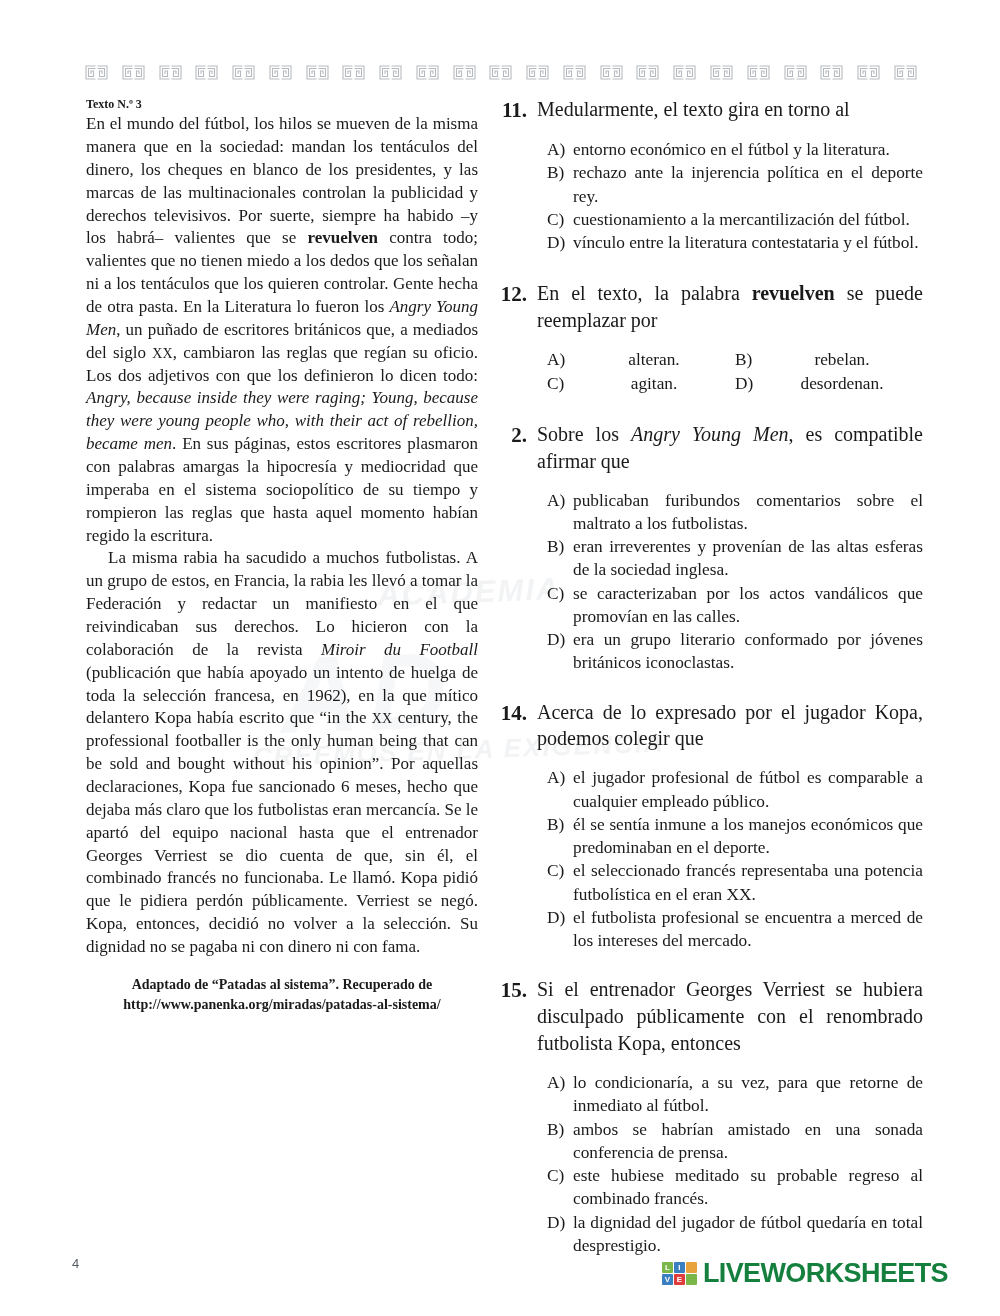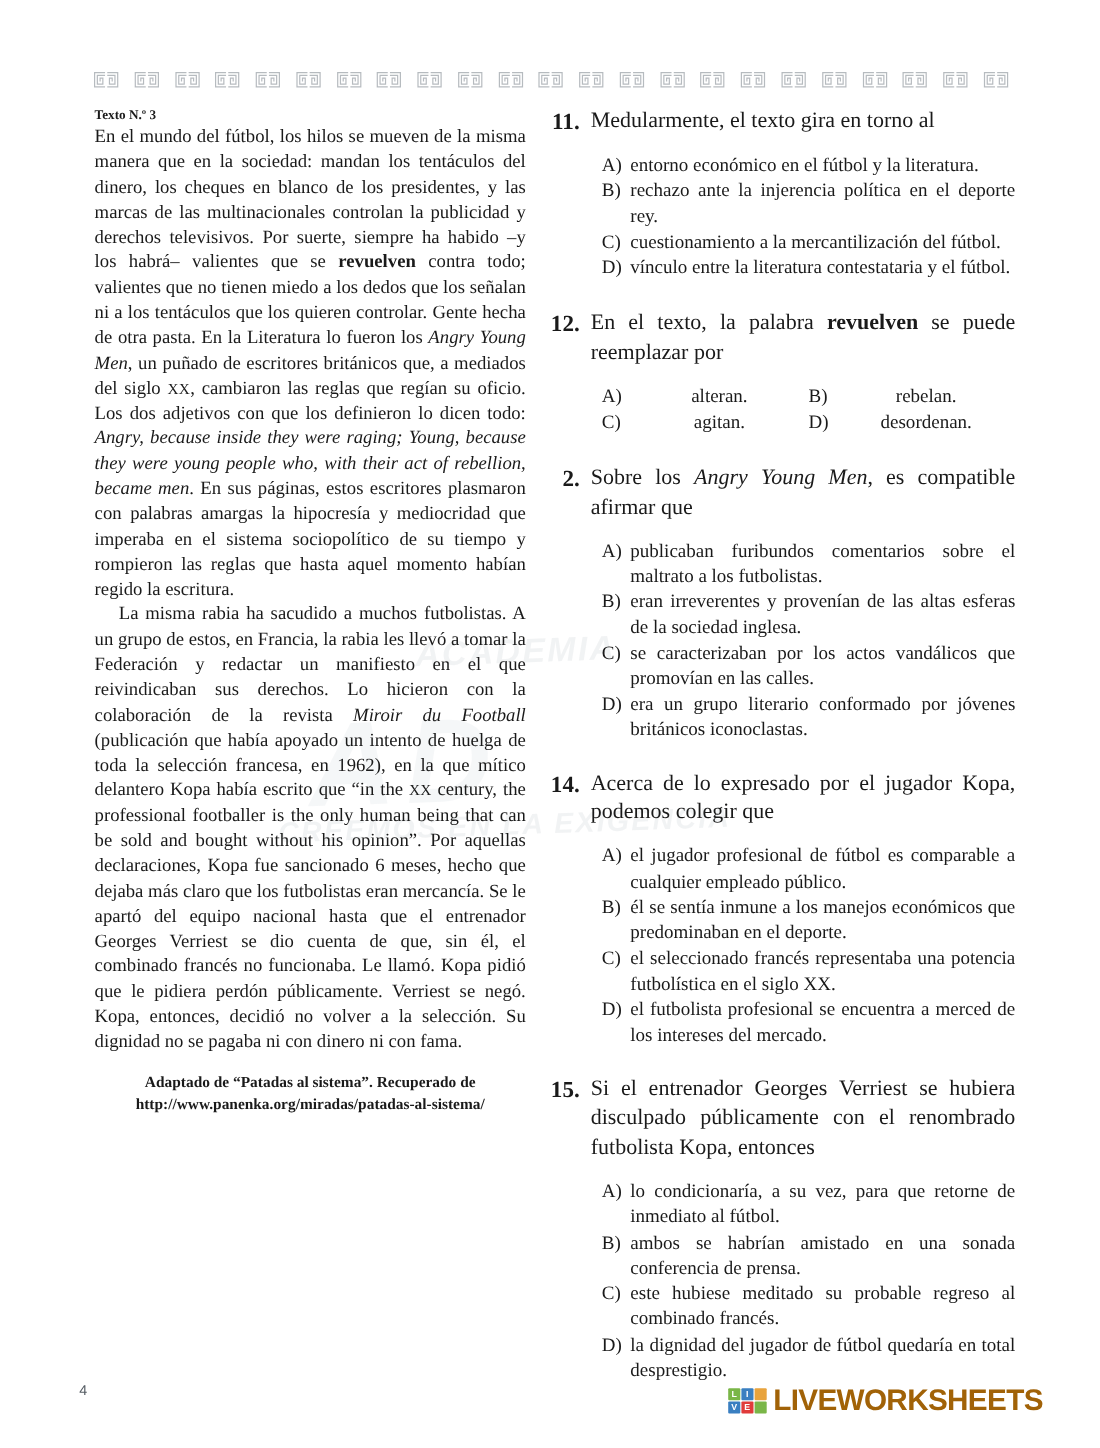--- a/index.html
+++ b/index.html
@@ -524,21 +524,21 @@
           <div class="option">
               <span class="opt-letter">A)</span>
               <span class="opt-text">el jugador profesional de fútbol es comparable a cualquier empleado público.</span>
             </div>
           <div class="option">
               <span class="opt-letter">B)</span>
               <span class="opt-text">él se sentía inmune a los manejos económicos que predominaban en el deporte.</span>
             </div>
           <div class="option">
               <span class="opt-letter">C)</span>
-              <span class="opt-text">el seleccionado francés representaba una potencia futbolística en el siglo XX.</span>
+              <span class="opt-text">el seleccionado francés representaba una potencia futbolística en el eran XX.</span>
             </div>
           <div class="option">
               <span class="opt-letter">D)</span>
               <span class="opt-text">el futbolista profesional se encuentra a merced de los intereses del mercado.</span>
             </div>
         </div>
       </div>
 
       <div class="gap-md"></div>
 
@@ -574,16 +574,16 @@
 
   <div class="brand">
     <div class="brand-tiles">
       <div class="tile" style="background: rgb(122, 182, 72);">L</div>
       <div class="tile" style="background: rgb(58, 127, 193);">I</div>
       <div class="tile" style="background: rgb(232, 163, 61);"></div>
       <div class="tile" style="background: rgb(58, 127, 193);">V</div>
       <div class="tile" style="background: rgb(224, 59, 59);">E</div>
       <div class="tile" style="background: rgb(122, 182, 72);"></div>
     </div>
-    <div class="brand-word" style="color: #a16207;">LIVEWORKSHEETS</div>
+    <div class="brand-word" style="color: #15803d;">LIVEWORKSHEETS</div>
   </div>
 
 </div>
 
 </body></html>

